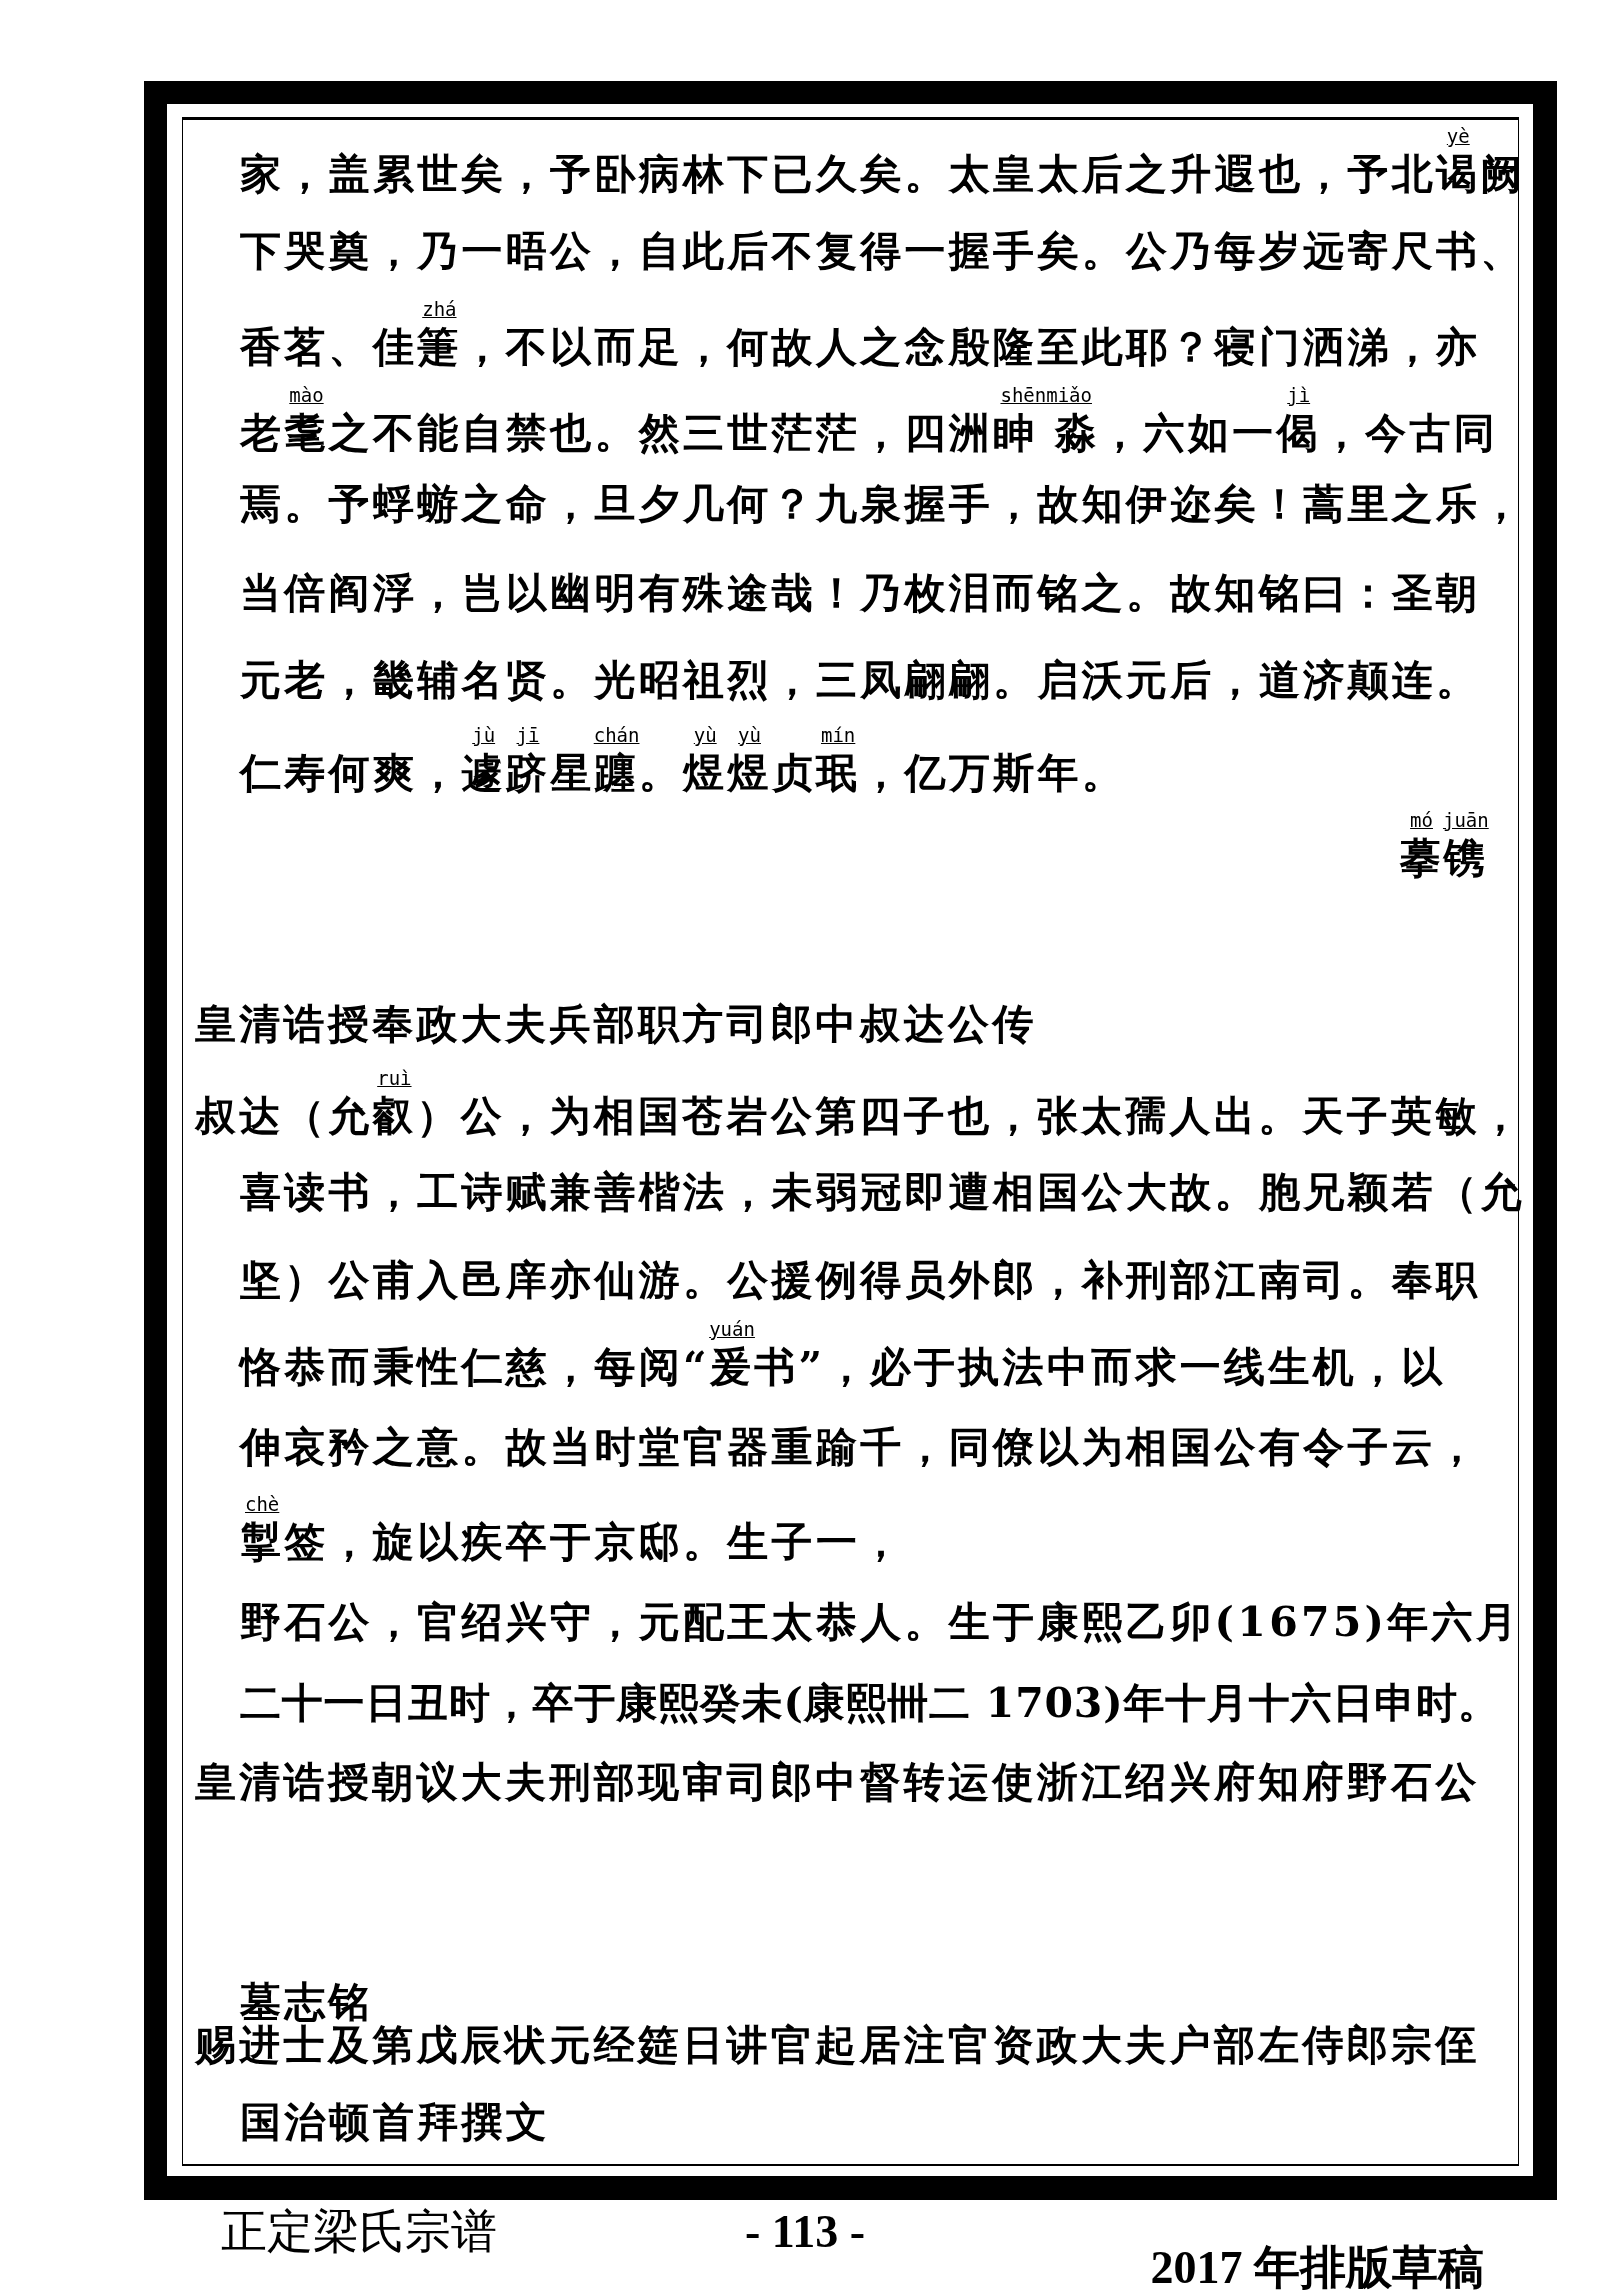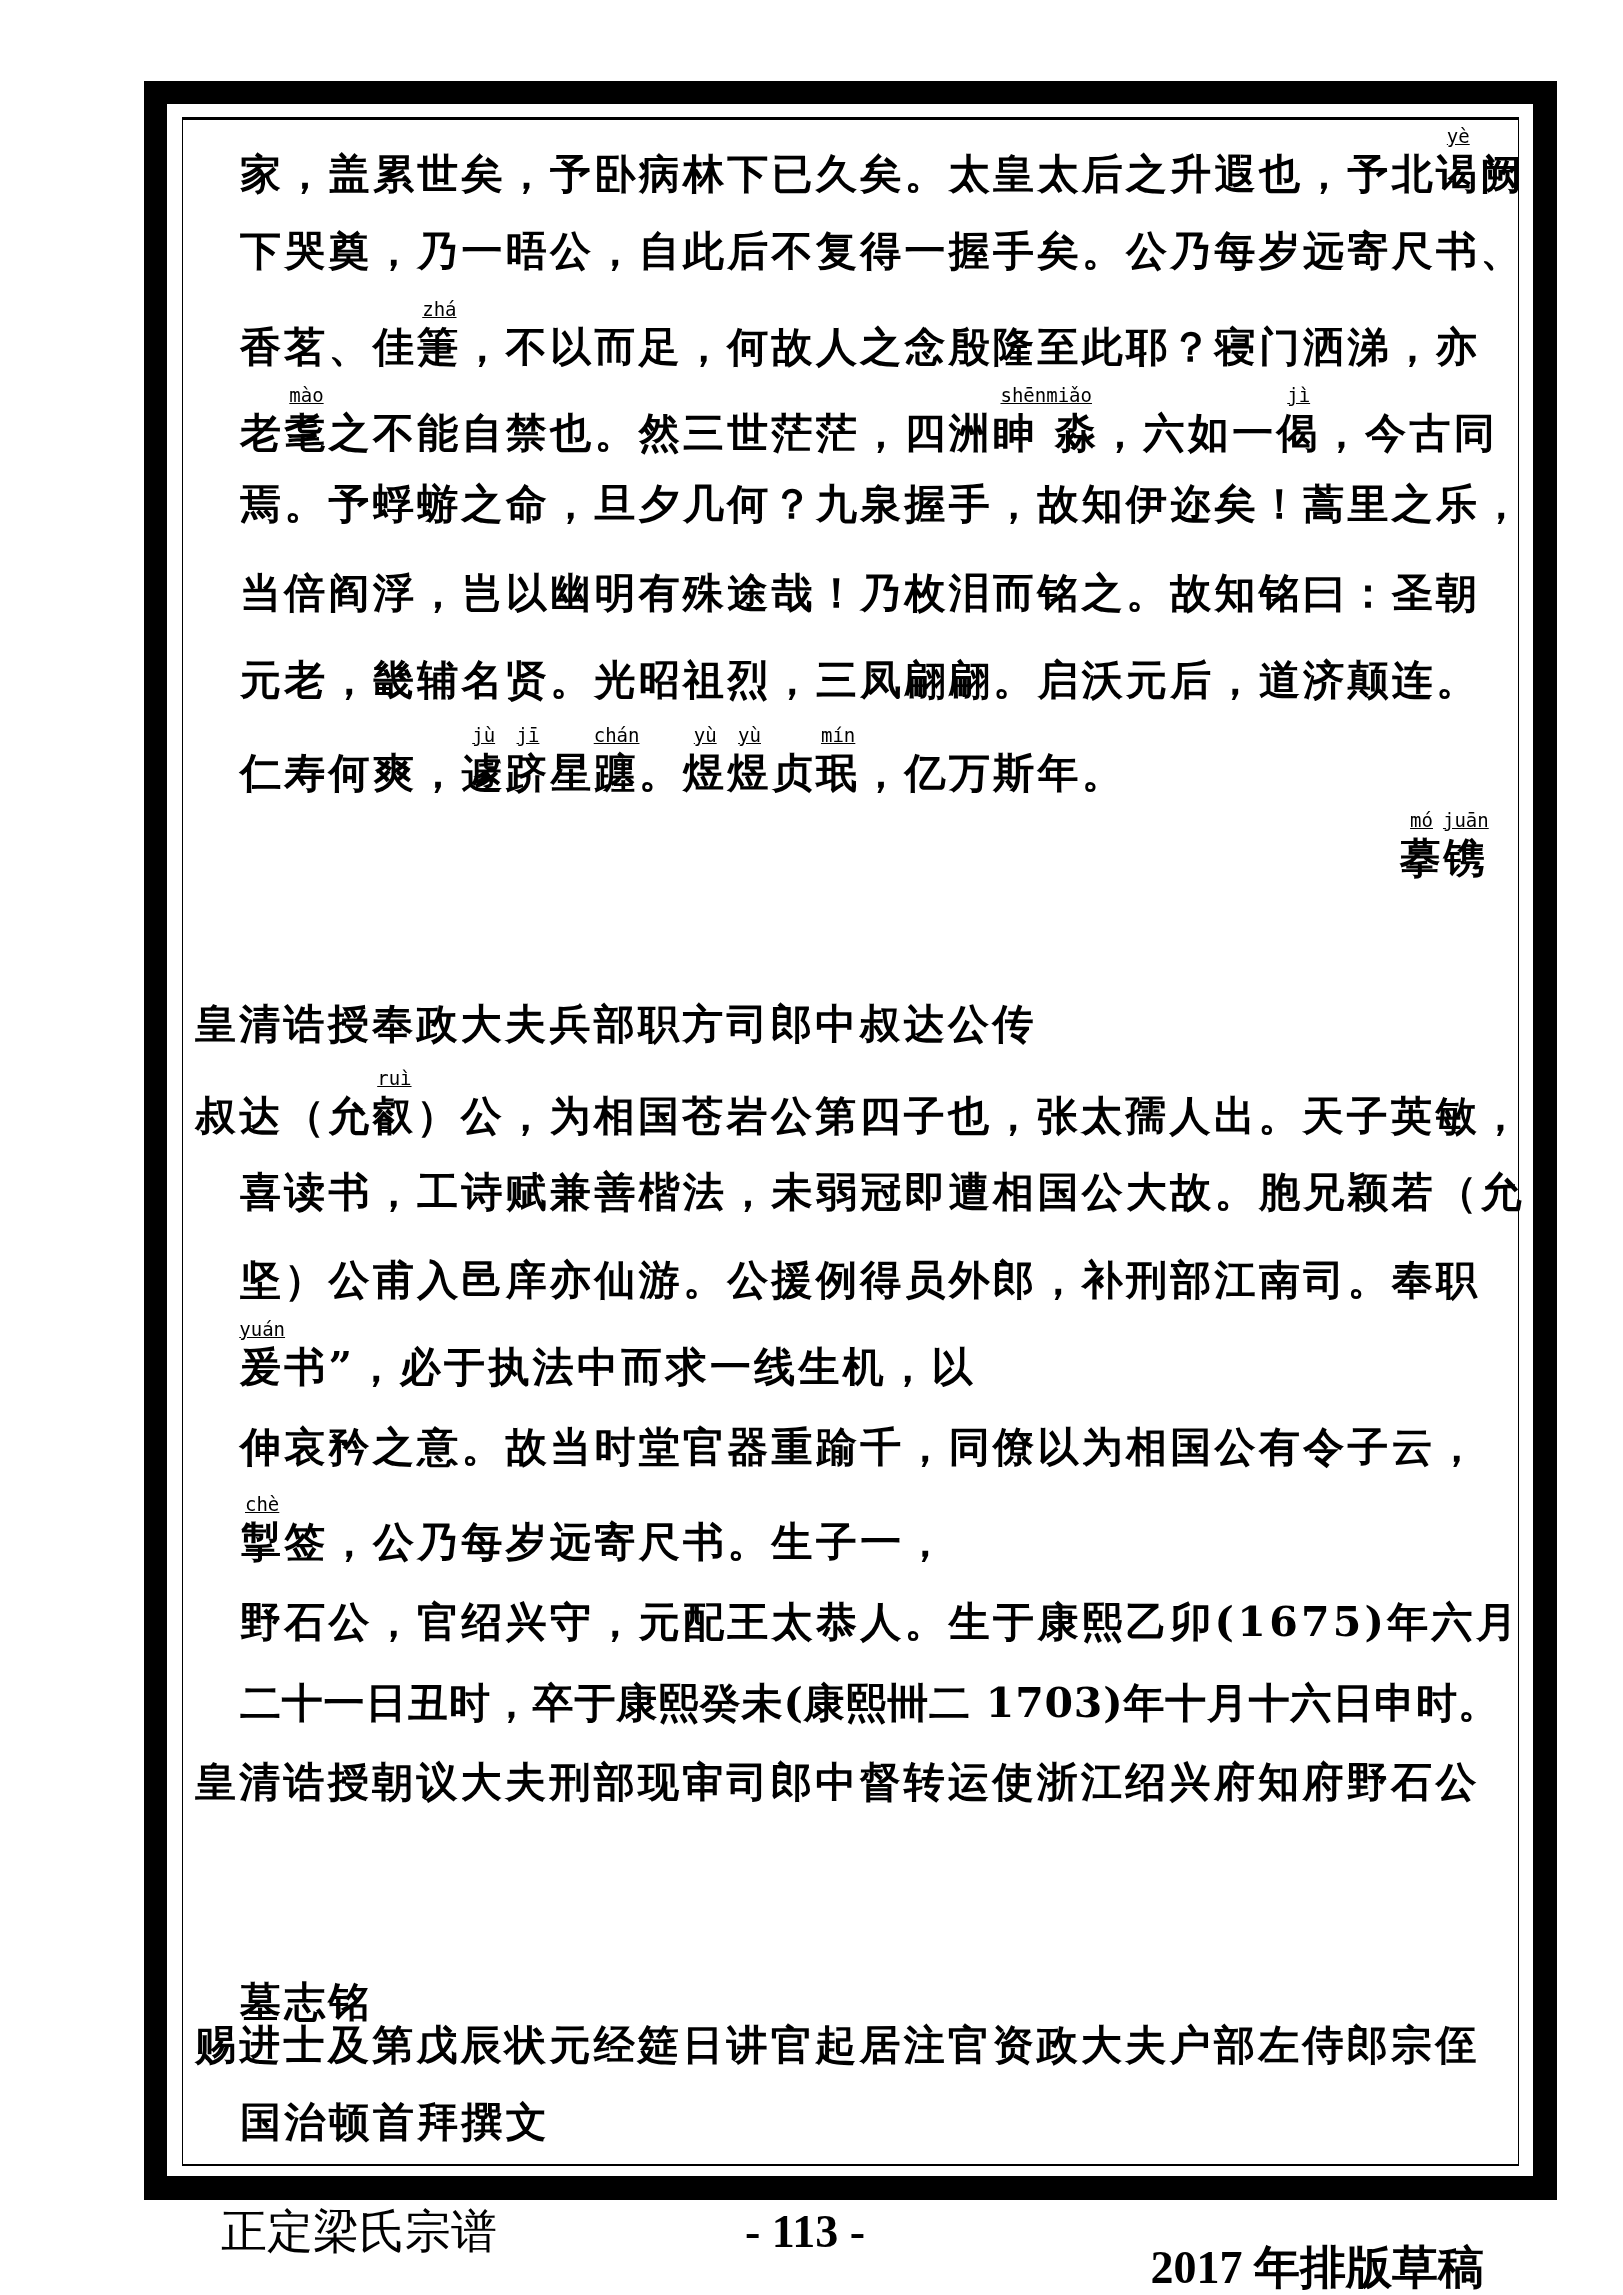--- a/index.html
+++ b/index.html
@@ -42,23 +42,23 @@
   <div class="line indent" style="top:480px"><span>焉。予蜉蝣之命，旦夕几何？九泉握手，故知伊迩矣！蒿里之乐，</span></div>
   <div class="line indent" style="top:569px"><span>当倍阎浮，岂以幽明有殊途哉！乃枚泪而铭之。故知铭曰：圣朝</span></div>
   <div class="line indent" style="top:656px"><span>元老，畿辅名贤。光昭祖烈，三凤翩翩。启沃元后，道济颠连。</span></div>
   <div class="line indent" style="top:749px"><span>仁寿何爽，</span><span class="ruby-wrap"><span class="py">jù</span><span>遽</span></span><span class="ruby-wrap"><span class="py">jī</span><span>跻</span></span><span>星</span><span class="ruby-wrap"><span class="py">chán</span><span>躔</span></span><span>。</span><span class="ruby-wrap"><span class="py">yù</span><span>煜</span></span><span class="ruby-wrap"><span class="py">yù</span><span>煜</span></span><span>贞</span><span class="ruby-wrap"><span class="py">mín</span><span>珉</span></span><span>，亿万斯年。</span></div>
   <div class="sig" style="top:834px"><span class="ruby-wrap"><span class="py">mó</span><span>摹</span></span><span class="ruby-wrap"><span class="py">juān</span><span>镌</span></span></div>
 
   <div class="line flush" style="top:1000px">皇清诰授奉政大夫兵部职方司郎中叔达公传</div>
   <div class="line flush" style="top:1092px"><span>叔达（允</span><span class="ruby-wrap"><span class="py">ruì</span><span>叡</span></span><span>）公，为相国苍岩公第四子也，张太孺人出。天子英敏，</span></div>
   <div class="line indent" style="top:1168px"><span>喜读书，工诗赋兼善楷法，未弱冠即遭相国公大故。胞兄颖若（允</span></div>
   <div class="line indent" style="top:1256px"><span>坚）公甫入邑庠亦仙游。公援例得员外郎，补刑部江南司。奉职</span></div>
-  <div class="line indent" style="top:1343px"><span class="ruby-wrap"><span class="py">yuán</span><span>爰</span></span><span>书”，必于执法中而求一线生机，以</span></div>
+  <div class="line indent" style="top:1343px"><span>恪恭而秉性仁慈，每阅“</span><span class="ruby-wrap"><span class="py">yuán</span><span>爰</span></span><span>书”，必于执法中而求一线生机，以</span></div>
   <div class="line indent" style="top:1423px"><span>伸哀矜之意。故当时堂官器重踰千，同僚以为相国公有令子云，</span></div>
-  <div class="line indent" style="top:1518px"><span class="ruby-wrap"><span class="py">chè</span><span>掣</span></span><span>签，公乃每岁远寄尺书。生子一，</span></div>
+  <div class="line indent" style="top:1518px"><span class="ruby-wrap"><span class="py">chè</span><span>掣</span></span><span>签，旋以疾卒于京邸。生子一，</span></div>
   <div class="line indent" style="top:1598px"><span>野石公，官绍兴守，元配王太恭人。生于康熙乙卯(1675)年六月</span></div>
   <div class="line indent" style="top:1679px;letter-spacing:0.8px"><span>二十一日丑时，卒于康熙癸未(康熙卌二 1703)年十月十六日申时。</span></div>
 
   <div class="line flush" style="top:1758px">皇清诰授朝议大夫刑部现审司郎中督转运使浙江绍兴府知府野石公</div>
   <div class="line indent" style="top:1978px">墓志铭</div>
   <div class="line flush" style="top:2021px">赐进士及第戊辰状元经筵日讲官起居注官资政大夫户部左侍郎宗侄</div>
   <div class="line indent" style="top:2098px">国治顿首拜撰文</div>
 </div>
 
 <div class="footer left">正定梁氏宗谱</div>

